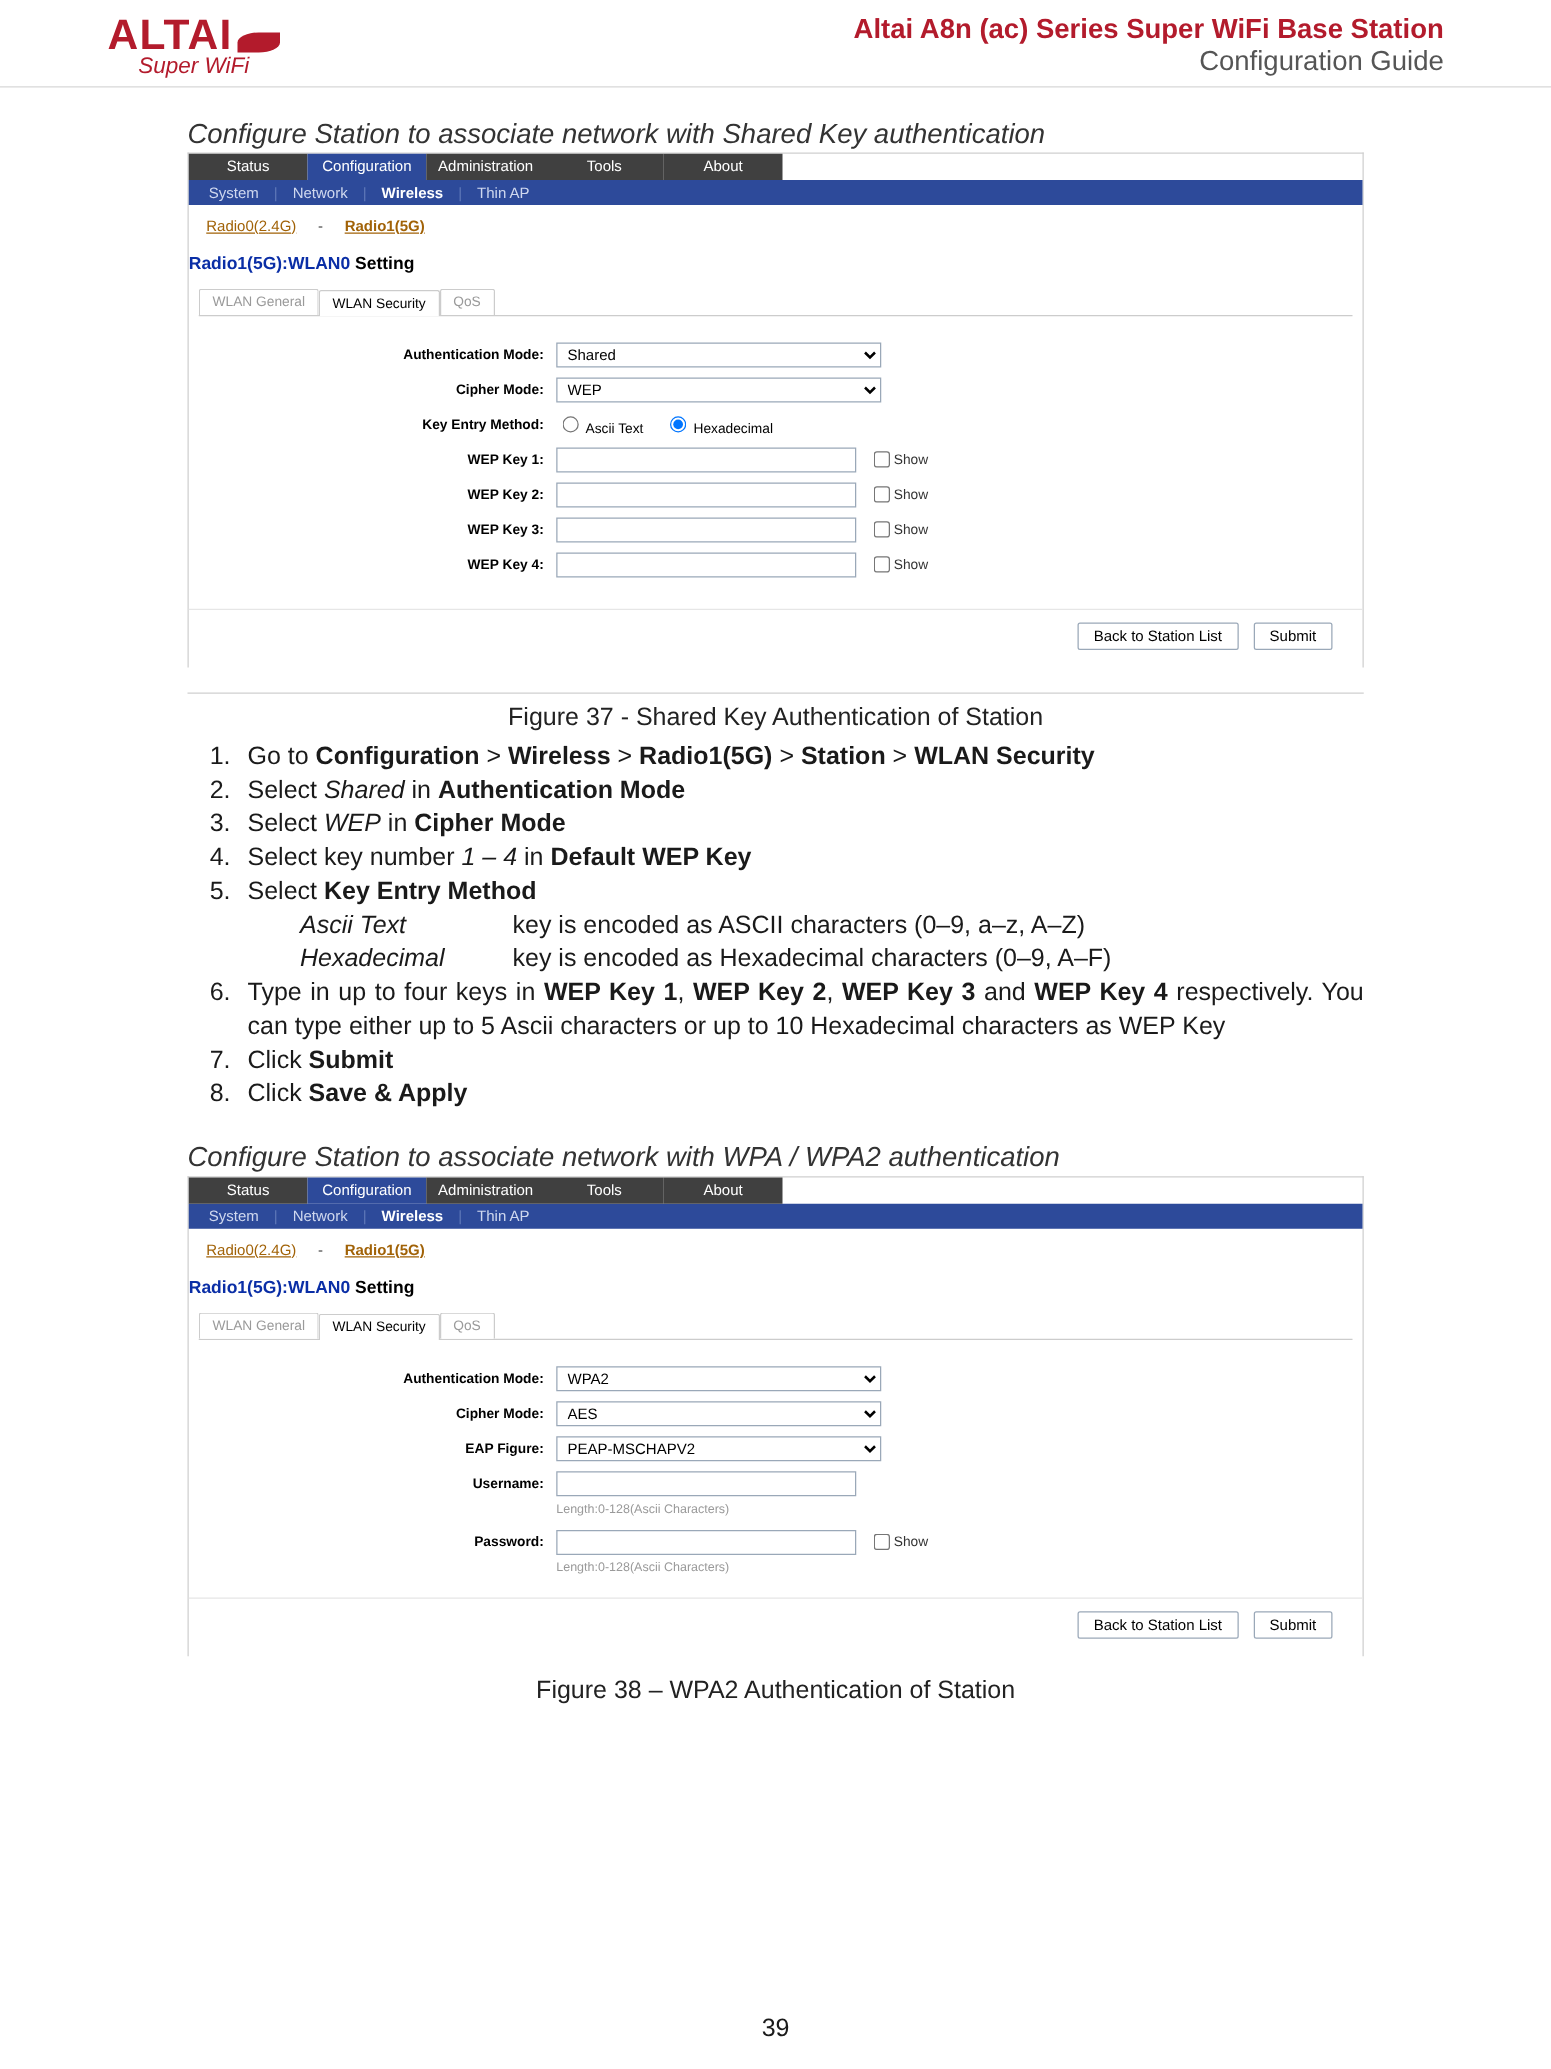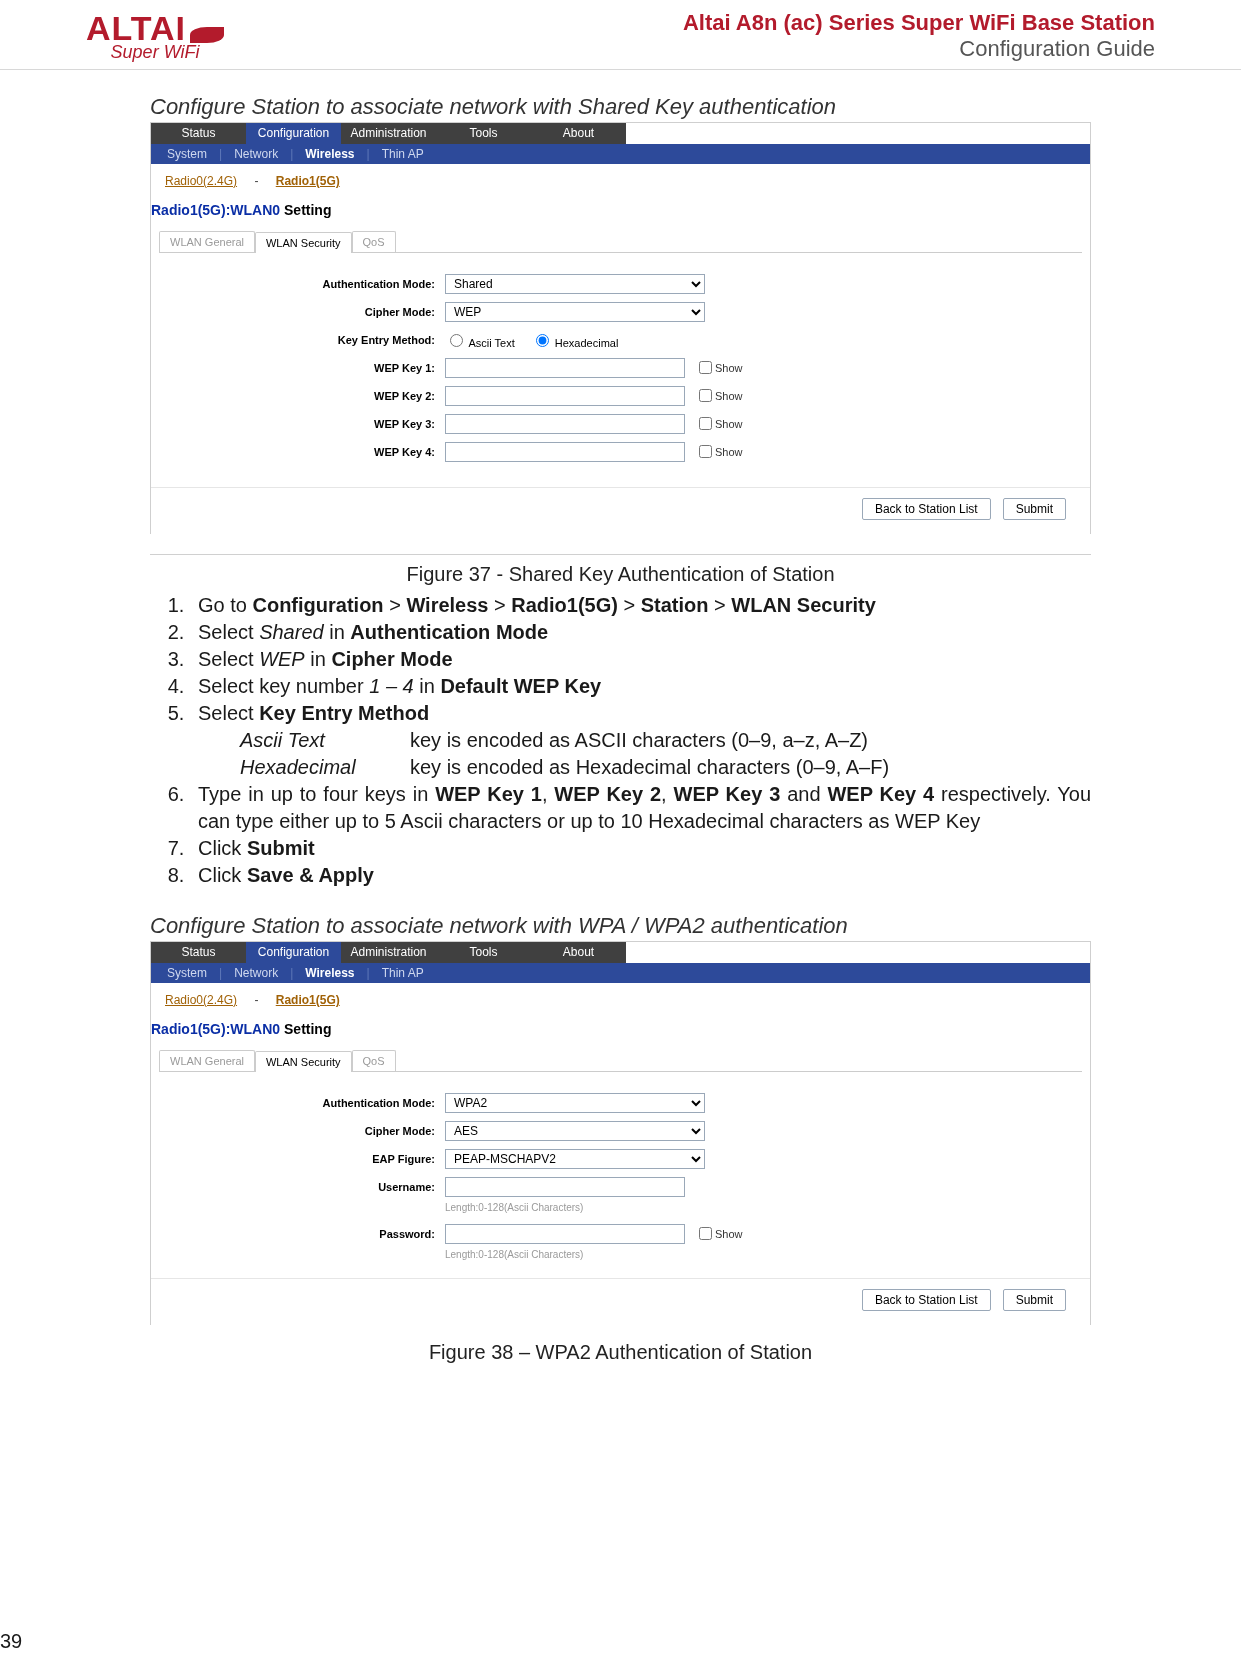--- a/index.html
+++ b/index.html
@@ -52,21 +52,21 @@
   .ui input.short{width:240px}
   .ui input.key{width:240px}
   .ui .after{font-size:11px;color:#333;margin-left:6px}
   .ui .hint{font-size:10px;color:#9a9a9a;margin-left:280px;margin-top:-2px}
   .ui .chk{display:inline-flex;align-items:center;margin-left:10px;font-size:11px;color:#333}
   .ui .radio-g{display:flex;align-items:center;gap:16px;font-size:11px}
   .ui .btnrow{display:flex;justify-content:flex-end;gap:12px;padding:10px 24px 14px;border-top:1px solid #e6e6e6;margin-top:6px}
   .ui .btn{font-size:12px;background:#fff;border:1px solid #9aa8b8;padding:3px 12px;border-radius:2px}
   
   .page-foot{position:absolute;bottom:0;left:0;right:0}
-  .page-num{font-size:20px;margin-bottom:2px}
+  .page-num{text-align:center;font-size:20px;margin-bottom:20px}
   .foot-bar{background:#b31b2c;color:#fff;text-align:center;padding:8px 0;font-size:16px}
 </style>
 </head>
 <body>
 
 <div class="page-header">
   <div class="logo-box">
     <div><span class="logo-altai">ALTAI</span><span class="logo-swoosh"></span></div>
     <div class="logo-sub">Super WiFi</div>
   </div>

